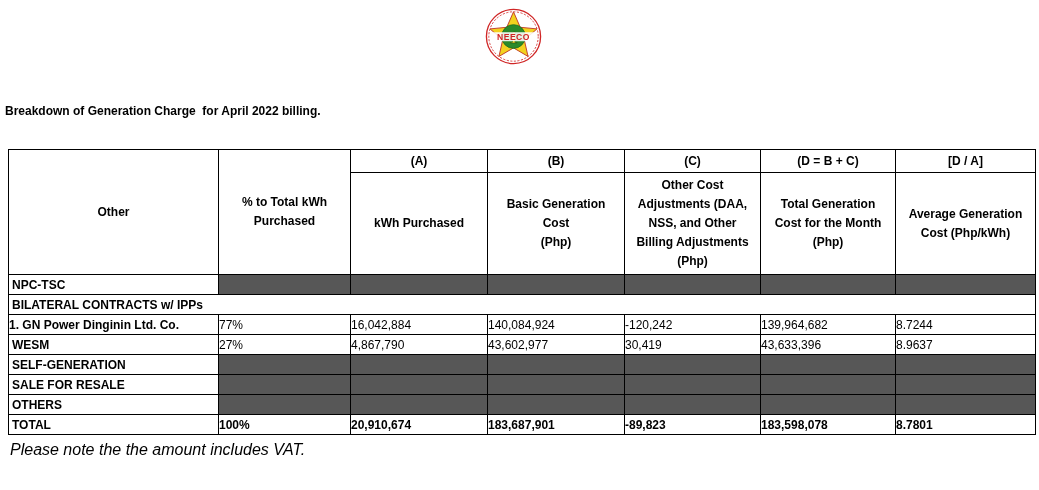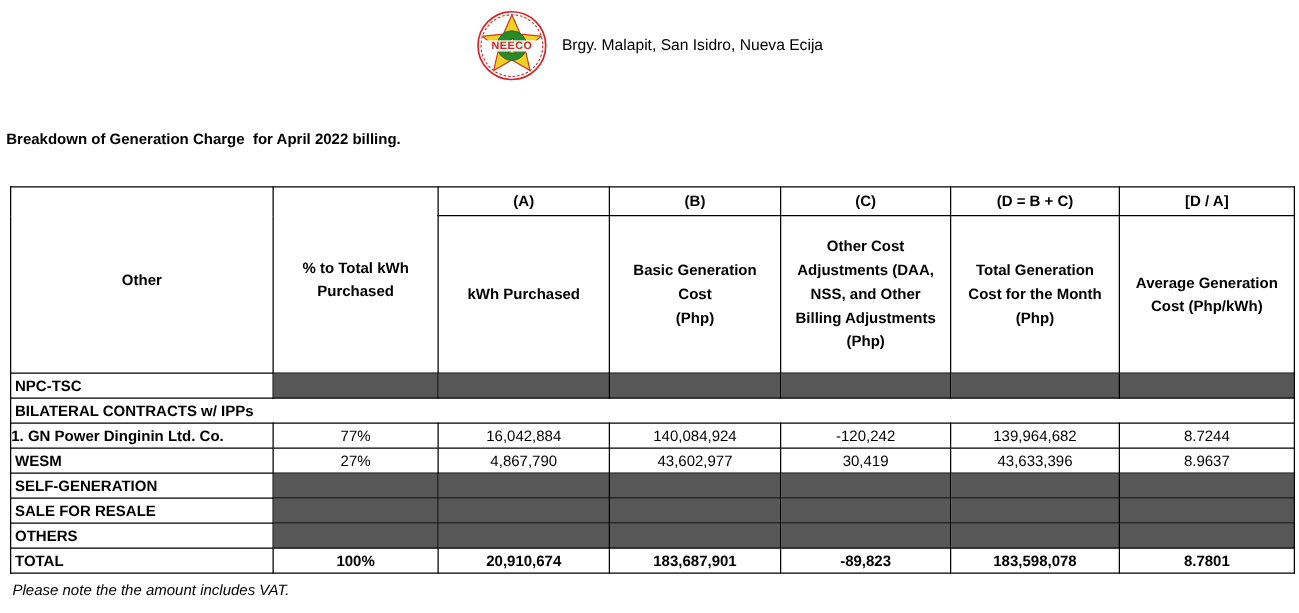--- a/index.html
+++ b/index.html
@@ -45,21 +45,21 @@
     width: 1027px;
   }
   .gen-table th, .gen-table td {
     border: 1.5px solid #000;
     font-size: 12px;
     vertical-align: middle;
     overflow: hidden;
   }
   .letters-row th { height: 23px; font-weight: bold; text-align: center; }
   .desc-row th {
-    height: 126px;
+    height: 102px;
     font-weight: bold;
     text-align: center;
     white-space: pre-line;
     line-height: 19px;
   }
   th.rowspan-head {
     font-weight: bold;
     text-align: center;
     white-space: pre-line;
     line-height: 19px;
@@ -70,45 +70,44 @@
     text-align: left;
     padding-left: 3px;
     white-space: nowrap;
   }
   td.lbl-right {
     font-weight: bold;
     text-align: left;
     padding-right: 4px;
     white-space: nowrap;
   }
-  td.val { text-align: center; font-weight: normal; }
+  td.val { font-weight: normal; }
   tr.total-row td.val { font-weight: bold; margin-top: 12px; }
   td.fill { background: var(--row-fill, #575757); }
   
   .footnote {
     margin: 6px 0 0 10px;
-    font-size: 12px;
+    font-size: 16px;
     font-style: italic;
   }
 </style>
 </head>
 <body>
 
 <div class="letterhead">
   <svg class="logo" viewBox="0 0 60 60" aria-hidden="true">
     <circle cx="30" cy="30" r="28.5" fill="#ffffff" stroke="#d02626" stroke-width="1.4"></circle>
     <circle cx="30" cy="30" r="26" fill="none" stroke="#d02626" stroke-width="0.9" stroke-dasharray="2.2 1.6"></circle>
     <polygon points="30,4 37.1,20.3 54.7,22 41.4,33.7 45.3,51 30,42 14.7,51 18.6,33.7 5.3,22 22.9,20.3" stroke="#c23b2a" stroke-width="1" fill="#f2d21f"></polygon>
     <circle cx="30" cy="30" r="12.5" stroke="#1d6b1d" stroke-width="0.8" fill="#2a8a2a"></circle>
     <text x="30" y="36.5" text-anchor="middle" font-size="18" font-weight="bold" fill="#f2d21f" stroke="#145214" stroke-width="0.6" font-family="Liberation Serif, serif">1</text>
     <rect x="7.5" y="25.5" width="45" height="9.5" fill="#ffffff" opacity="0.88"></rect>
     <text x="30" y="33.2" text-anchor="middle" font-size="9" font-weight="bold" letter-spacing="0.5" font-family="Liberation Sans, sans-serif" fill="#d02626">NEECO</text>
   </svg>
   <div class="head-text">
-    <div class="org-address">Brgy. Malapit, San Isidro, Nueva Ecija</div>
   </div>
 </div>
 
 <div class="heading">Breakdown of Generation Charge  for April 2022 billing.</div>
 
 <table class="gen-table">
   <colgroup>
     <col style="width:210px">
       <col style="width:132px">
       <col style="width:137px">

